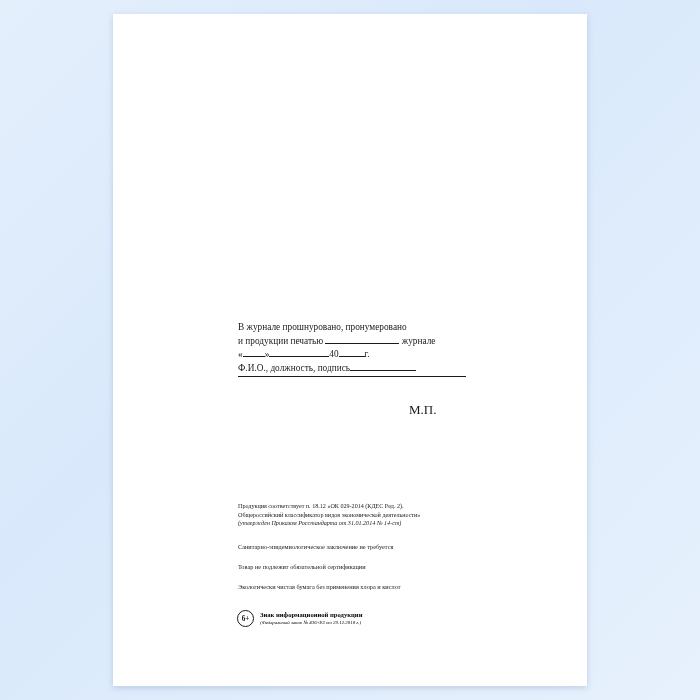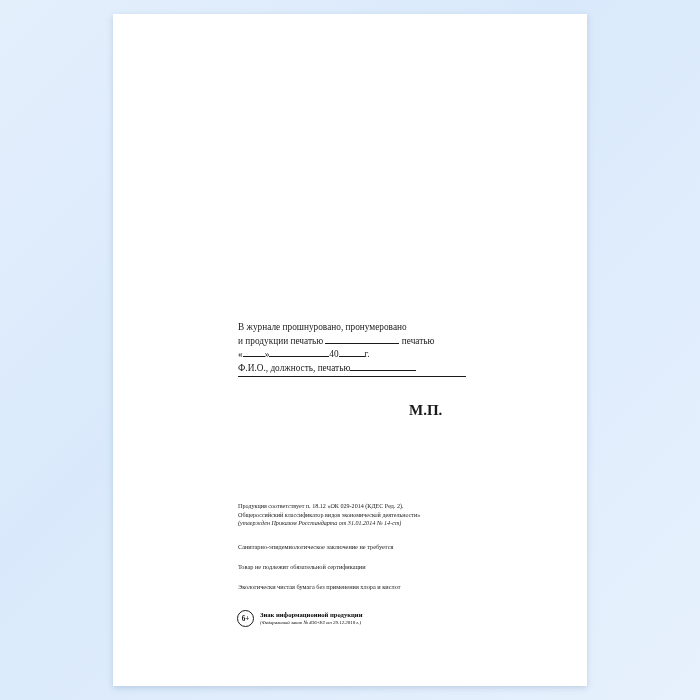--- a/index.html
+++ b/index.html
@@ -63,23 +63,22 @@
   .cert-rule {
     margin-top: 1px;
     width: 228px;
     border-bottom: 1px solid #1a1a1a;
     height: 1px;
   }
   .mp {
     position: absolute;
     left: 296px;
     top: 388px;
-    font-size: 15px;
+    font-size: 13px;
     color: #1a1a1a;
-    font-weight: bold;
   }
 
   
   .notes {
     position: absolute;
     left: 125px;
     top: 488px;
     width: 260px;
     color: #1a1a1a;
   }
@@ -147,27 +146,27 @@
   <div class="page">
     <div class="page-inner">
 
       <div class="cert-block">
         <div class="cert-line">
           <span>В журнале прошнуровано, пронумеровано</span>
         </div>
         <div class="cert-line">
           <span>и продукции печатью</span>
           <span class="fill fill-70"></span>
-          <span>печатью</span>
+          <span>журнале</span>
         </div>
         <div class="cert-line">
           <span>«</span><span class="fill fill-22"></span><span>»</span><span class="fill fill-60"></span><span>40</span><span class="fill fill-28"></span><span>г.</span>
         </div>
         <div class="cert-line">
-          <span>Ф.И.О., должность, печатью</span><span class="fill fill-66"></span>
+          <span>Ф.И.О., должность, подпись</span><span class="fill fill-66"></span>
         </div>
         <div class="cert-rule"></div>
       </div>
 
       <div class="mp">М.П.</div>
 
       <div class="notes">
         <div class="note-small reg">Продукция соответствует п. 18.12 «ОК 029-2014 (КДЕС Ред. 2).</div>
         <div class="note-small reg">Общероссийский классификатор видов экономической деятельности»</div>
         <div class="note-small">(утвержден Приказом Росстандарта от 31.01.2014 № 14-ст)</div>

